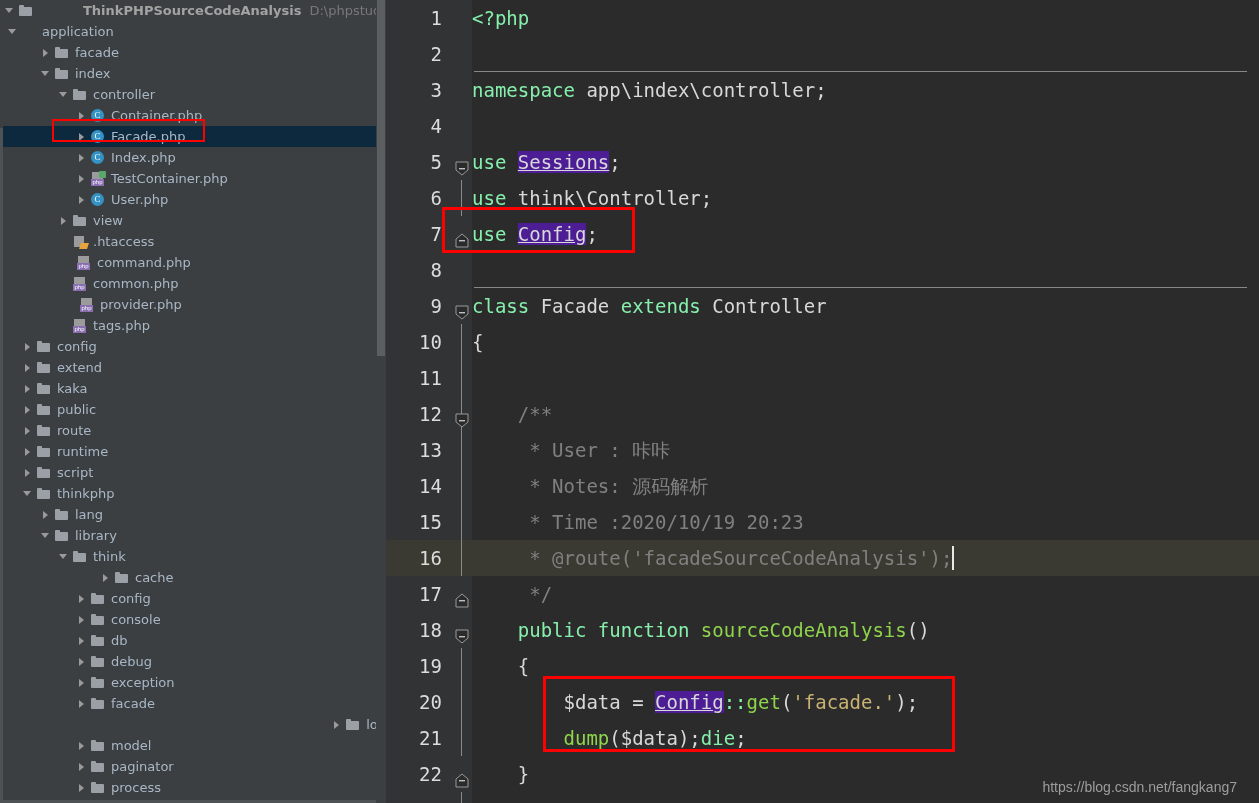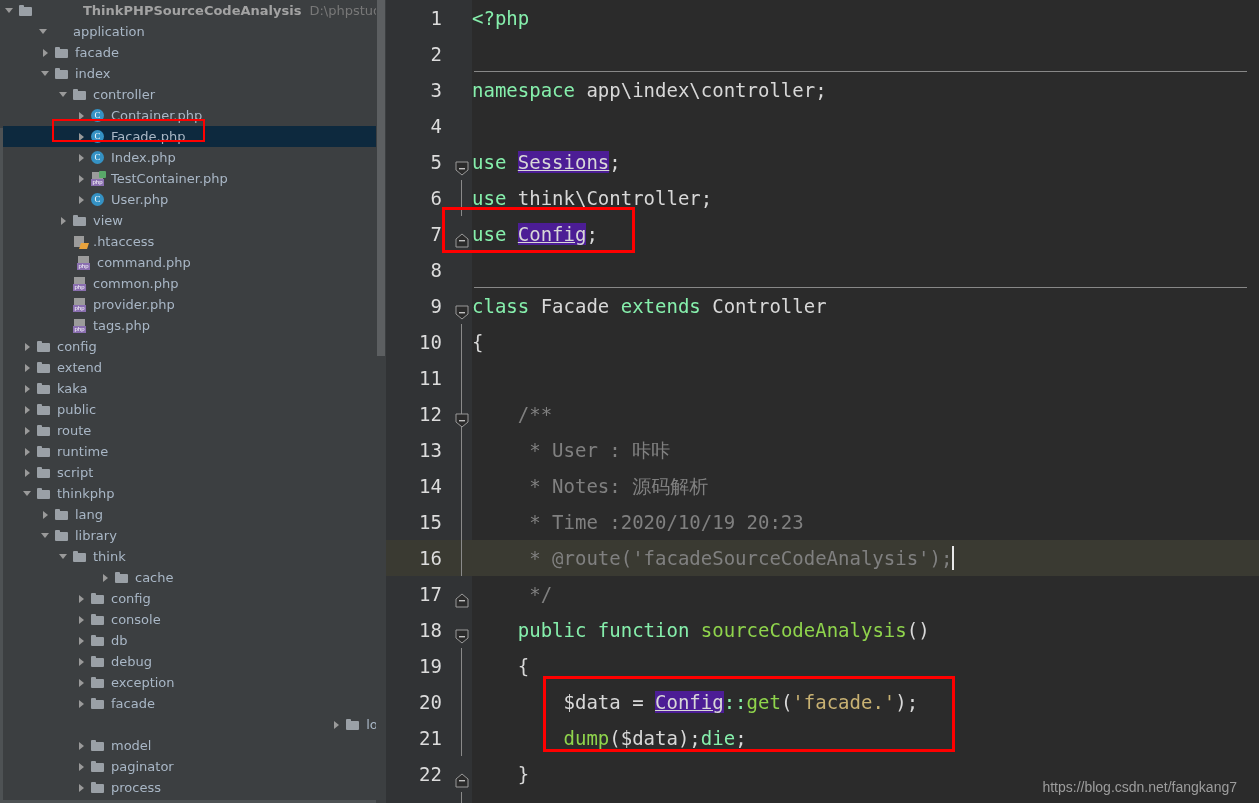--- a/index.html
+++ b/index.html
@@ -365,21 +365,21 @@
 <div class="ide">
 
   <div class="tree-panel">
     <div class="tree-scroll" id="tree-scroll">
         <div class="tree-row" style="padding-left: 4px;">
           <span class="arrow down"></span>
           <span class="ic folder"></span>
           <span class="tree-label root">ThinkPHPSourceCodeAnalysis</span>
           <span class="tree-path">D:\phpstudy_pro\WWW\Th</span>
         </div>
-        <div class="tree-row" style="padding-left: 38px;">
+        <div class="tree-row" style="padding-left: 7px;">
           <span class="arrow down"></span>
           <span class="ic folder-blue"></span>
           <span class="tree-label">application</span>
         </div>
         <div class="tree-row" style="padding-left: 40px;">
           <span class="arrow right"></span>
           <span class="ic folder"></span>
           <span class="tree-label">facade</span>
         </div>
         <div class="tree-row" style="padding-left: 40px;">
@@ -447,21 +447,21 @@
           </span>
           <span class="tree-label">command.php</span>
         </div>
         <div class="tree-row" style="padding-left: 58px;">
           <span class="arrow none"></span>
           <span class="ic phpfile">
             <span>php</span>
           </span>
           <span class="tree-label">common.php</span>
         </div>
-        <div class="tree-row" style="padding-left: 58px;">
+        <div class="tree-row" style="padding-left: 58px; margin-left: 7px;">
           <span class="arrow none"></span>
           <span class="ic phpfile">
             <span>php</span>
           </span>
           <span class="tree-label">provider.php</span>
         </div>
         <div class="tree-row" style="padding-left: 58px;">
           <span class="arrow none"></span>
           <span class="ic phpfile">
             <span>php</span>

